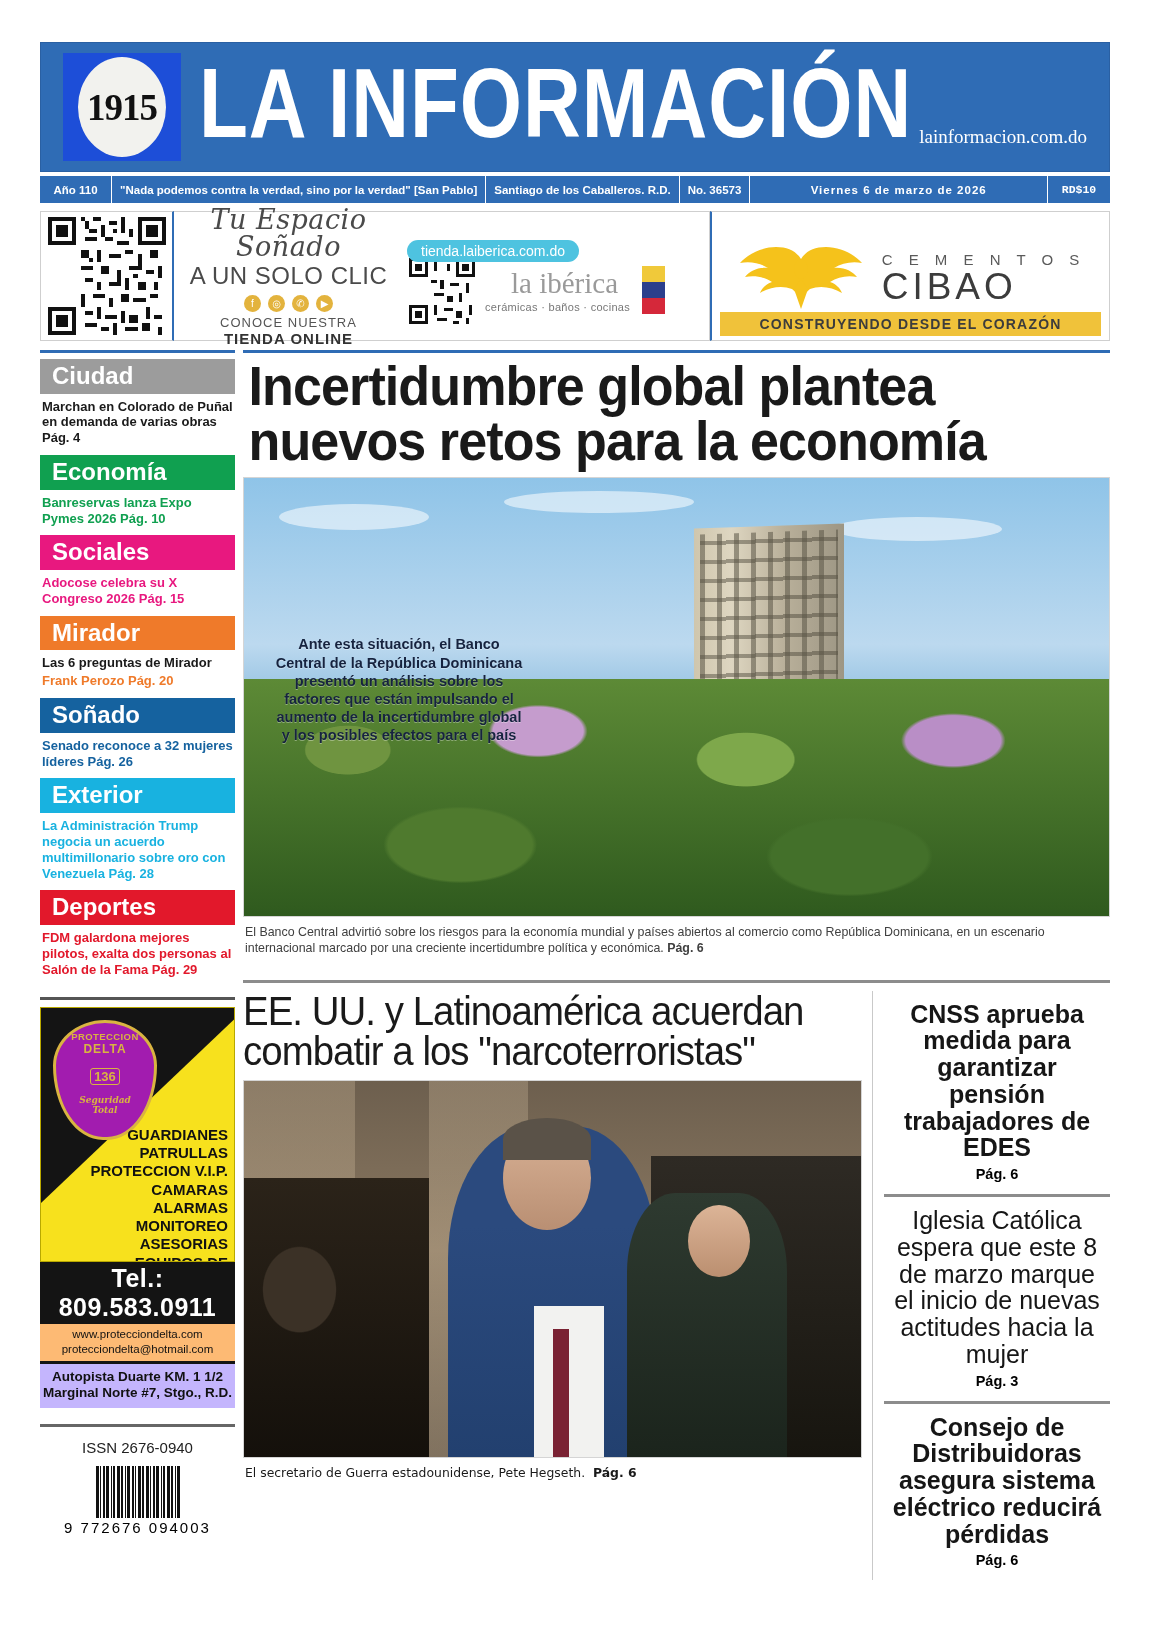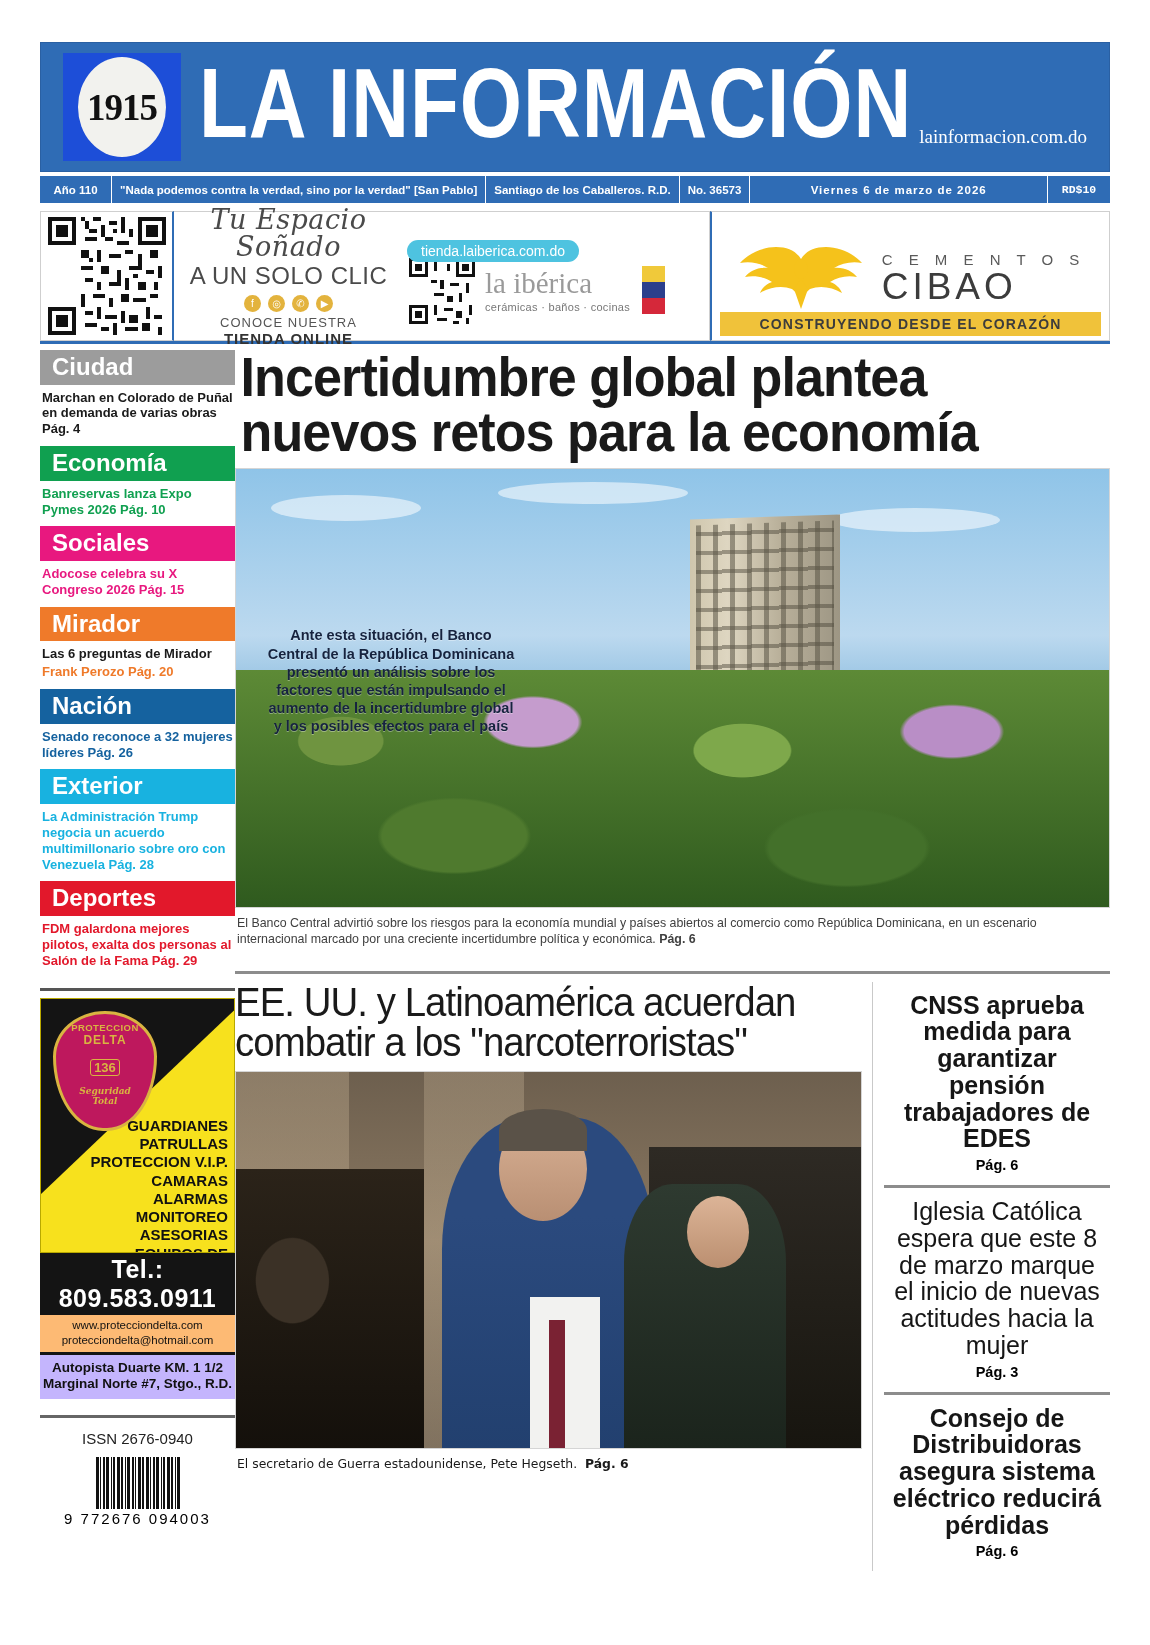--- a/index.html
+++ b/index.html
@@ -94,42 +94,42 @@
   .ib-sub1{ font-size:13px;color:#555;letter-spacing:1px; }
   .ib-sub2{ font-size:15px;color:#333;font-weight:bold;letter-spacing:1px; }
   .ib-right{ flex:1; position:relative; display:flex; align-items:center; gap:10px; padding-left:6px;}
   .ib-url{
     position:absolute; top:12px; left:18px;
     background:#4ec3e0; color:#fff; font-size:14px; padding:3px 14px;
     border-radius:11px; font-weight:normal;
   }
   .ib-qr2{ width:66px;height:66px;margin-top:30px;margin-left:14px; }
   .ib-brand{ margin-top:30px; }
-  .ib-brand-name{ font-size:29px;color:#9a9a9a;font-family:"Liberation Serif",serif; line-height:1;}
+  .ib-brand-name{ font-size:29px;color:#9a9a9a;font-family:"Liberation Serif",serif; line-height:1;margin-left:26px;}
   .ib-brand-sub{ font-size:11px;color:#777;letter-spacing:0.3px;margin-top:3px; }
   .ib-flag{ display:flex;flex-direction:column;width:23px;margin-top:28px;margin-left:2px; }
   .ib-flag i{ display:block;height:16px; }
 
   .ad-cibao{
     width:400px; border:1px solid #cfcfcf; border-left:2px solid #2f6cb5;
     display:flex; flex-direction:column; align-items:center; justify-content:center;
     background:#fff; position:relative;
   }
   .cibao-row{ display:flex;align-items:center;gap:16px; margin-top:4px;}
   .cibao-text{ text-align:left; }
   .cibao-l1{ font-size:15px;color:#5a5a5a;letter-spacing:6px; }
   .cibao-l2{ font-size:37px;color:#3c3c3c;letter-spacing:4px;line-height:1; }
   .cibao-tag{
     position:absolute;bottom:4px;left:8px;right:8px;
     background:#f0c23a;color:#3c3c3c;text-align:center;
     font-size:14px;font-weight:bold;letter-spacing:1.2px;padding:4px 0;
   }
 
   
-  .main{ display:flex; margin-top:0; }
+  .main{ display:flex; margin-top:9px; gap:8px; }
   .sidebar{ width:195px; flex:0 0 195px; }
   .content{ flex:1; }
 
   
   .sec-head{
     color:#fff; font-weight:bold; font-size:24px;
     padding:3px 0 4px 12px; line-height:1.15;
   }
   .sec-body{ font-size:13px; font-weight:bold; line-height:1.22; padding:5px 2px 9px 2px; }
 
@@ -139,21 +139,21 @@
   .delta{
     margin-top:10px; border-top:3px solid #555; padding-top:7px;
   }
   .delta-box{ position:relative; width:100%; height:255px; background:#f7e11d; overflow:hidden; border:1px solid #b8a800;}
   .delta-tri{
     position:absolute;top:0;left:0;width:0;height:0;
     border-top:195px solid #141414; border-right:205px solid transparent;
   }
   .delta-badge{
     position:absolute;top:12px;left:12px;width:104px;height:120px;
-    background:#be185d;border:3px solid #d9b441;border-radius:50% 50% 48% 48%/38% 38% 62% 62%;
+    background:#a21caf;border:3px solid #d9b441;border-radius:50% 50% 48% 48%/38% 38% 62% 62%;
     display:flex;flex-direction:column;align-items:center;justify-content:flex-start;
     color:#d9b441;font-size:9px;font-weight:bold;text-align:center;padding-top:8px;
   }
   .badge-l1{font-size:9.5px;letter-spacing:0.4px;}
   .badge-l2{font-size:12px;letter-spacing:1px;}
   .badge-num{font-size:13px;margin-top:12px;border:1px solid #d9b441;border-radius:3px;padding:0 3px;}
   .badge-l3{font-style:italic;font-size:9px;margin-top:10px;font-family:"DejaVu Serif",serif;}
   .badge-l4{font-style:italic;font-size:9px;font-family:"DejaVu Serif",serif;}
   .delta-list{
     position:absolute;right:6px;top:118px;text-align:right;
@@ -470,21 +470,21 @@
         <div class="sec-body" style="color:#e8187f">Adocose celebra su X Congreso 2026  Pág. 15</div>
       </div>
 
       <div>
         <div class="sec-head" style="background:#ef7a2a">Mirador</div>
         <div class="sec-body" style="color:#1a1a1a;padding-bottom:2px">Las 6 preguntas de Mirador</div>
         <div class="sec-body" style="color:#ef7a2a;padding-top:0">Frank Perozo Pág. 20</div>
       </div>
 
       <div>
-        <div class="sec-head" style="background:#15629f">Nación</div>
+        <div class="sec-head" style="background:#15629f">Soñado</div>
         <div class="sec-body" style="color:#15629f">Senado reconoce a 32 mujeres líderes  Pág. 26</div>
       </div>
 
       <div>
         <div class="sec-head" style="background:#18b2e0">Exterior</div>
         <div class="sec-body" style="color:#18b2e0">La Administración Trump negocia un acuerdo multimillonario sobre oro con Venezuela  Pág. 28</div>
       </div>
 
       <div>
         <div class="sec-head" style="background:#e2182b">Deportes</div>

